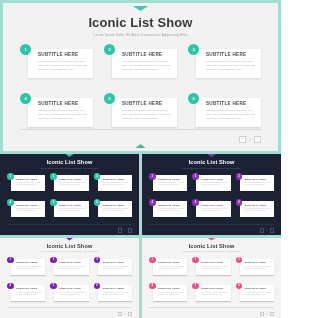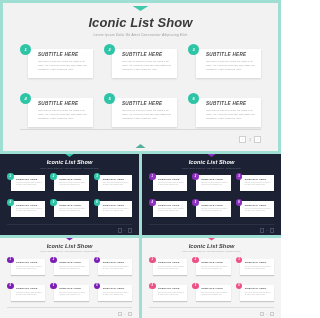--- a/index.html
+++ b/index.html
@@ -3,21 +3,21 @@
 <meta charset="utf-8">
 <style>
   * { box-sizing: border-box; margin: 0; padding: 0; }
   html, body {
     width: 281px; height: 318px;
     background: #ffffff;
     font-family: "Liberation Sans", sans-serif;
     overflow: hidden;
   }
 
-  #root { position: relative; width: 281px; height: 264px; background:#ffffff;font-style:italic; }
+  #root { position: relative; width: 281px; height: 264px; background:#ffffff; }
 
   
   .hero {
     position: absolute; left: 0; top: 0;
     width: 281px; height: 154px;
     background: #f2f2f2;
     border: 3px solid #9fded3;
     overflow: hidden;
   }
   .hero-inner { position:absolute; inset:3px; background:#f2f2f2; overflow:hidden; }

